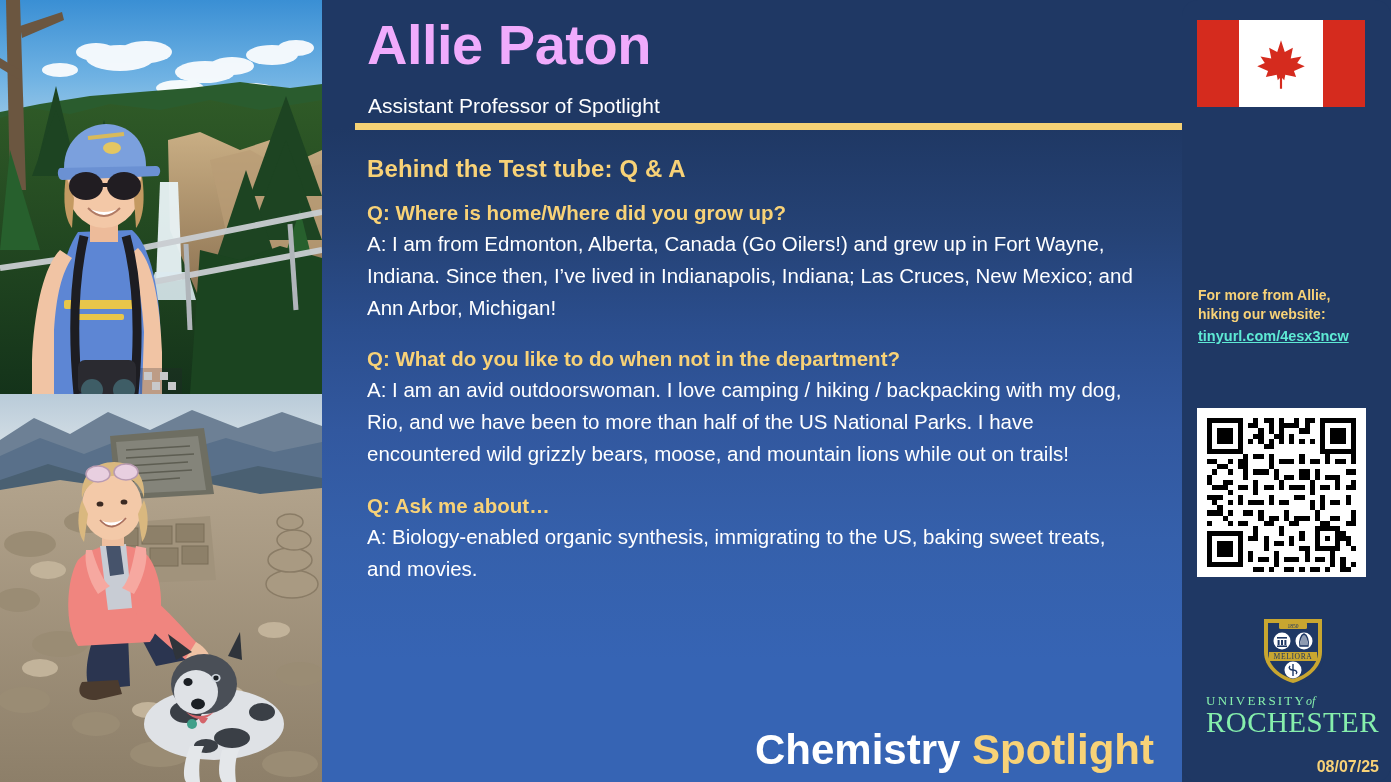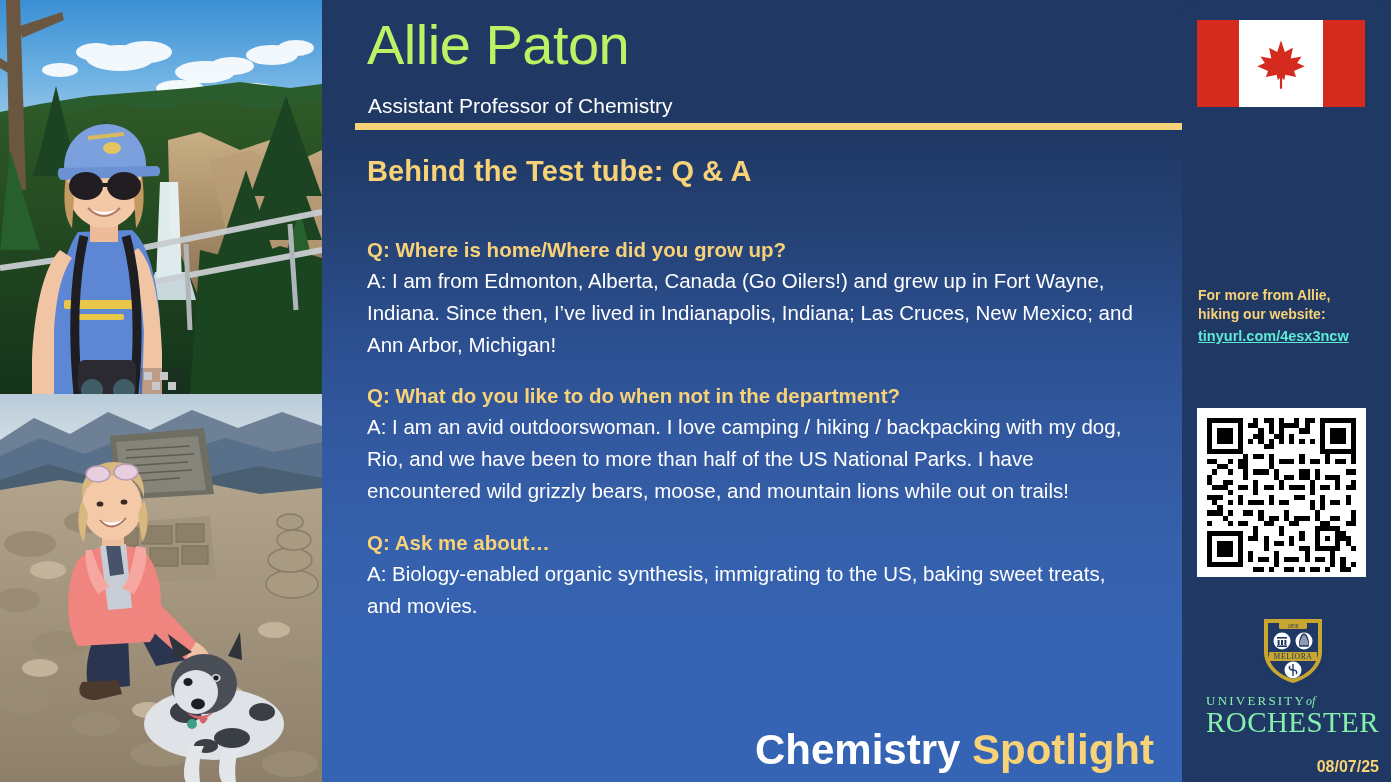--- a/index.html
+++ b/index.html
@@ -41,41 +41,41 @@
     background:#1f3864;
   }
   .gold-rule{
     position:absolute;left:355px;top:123px;
     width:1036px;height:7px;
     background:#f5d275;
   }
 
   .name-title{
     position:absolute;left:367px;top:16px;
-    color:#bef264;
-    font-size:56px;font-weight:normal;
+    color:#f0abfc;
+    font-size:56px;font-weight:bold;
     letter-spacing:-0.5px;line-height:1.05;
     white-space:nowrap;
   }
   .role-title{
     position:absolute;left:368px;top:94px;
     color:#ffffff;
     font-size:21px;font-weight:normal;
     white-space:nowrap;
   }
 
   
   .qa-wrap{
     position:absolute;left:367px;top:155px;
     width:770px;
   }
   .qa-heading{
     color:#f8d277;
-    font-size:29px;font-weight:bold;
-    margin:0 0 48px 0;
+    font-size:24px;font-weight:bold;
+    margin:0 0 16px 0;
     letter-spacing:0.1px;
   }
   .qa-block{margin-bottom:22px;}
   .qa-q{
     color:#f8d277;
     font-size:20.5px;font-weight:bold;
     margin:0 0 2px 0;
     line-height:1.32;
   }
   .qa-a{
@@ -420,21 +420,21 @@
         <circle cx="192" cy="330" r="5" fill="#3fa08a"></circle>
       </svg>
     </div>
   </div>
 
   <div class="center-panel"></div>
   <div class="header-band"></div>
   <div class="gold-rule"></div>
 
   <div class="name-title">Allie Paton</div>
-  <div class="role-title">Assistant Professor of Chemistry</div>
+  <div class="role-title">Assistant Professor of Spotlight</div>
 
   <div class="qa-wrap">
     <div class="qa-heading">Behind the Test tube: Q &amp; A</div>
 
     <div class="qa-block">
       <p class="qa-q">Q: Where is home/Where did you grow up?</p>
       <p class="qa-a">A: I am from Edmonton, Alberta, Canada (Go Oilers!) and grew up in Fort Wayne, Indiana. Since then, I’ve lived in Indianapolis, Indiana; Las Cruces, New Mexico; and Ann Arbor, Michigan!</p>
     </div>
 
     <div class="qa-block">

